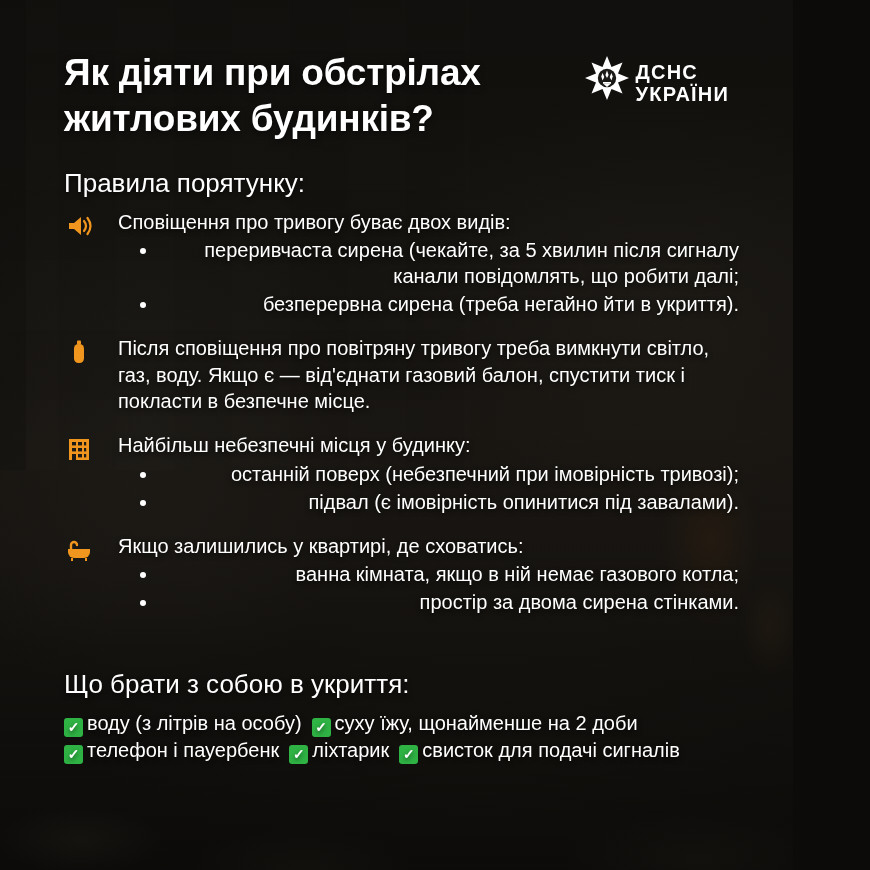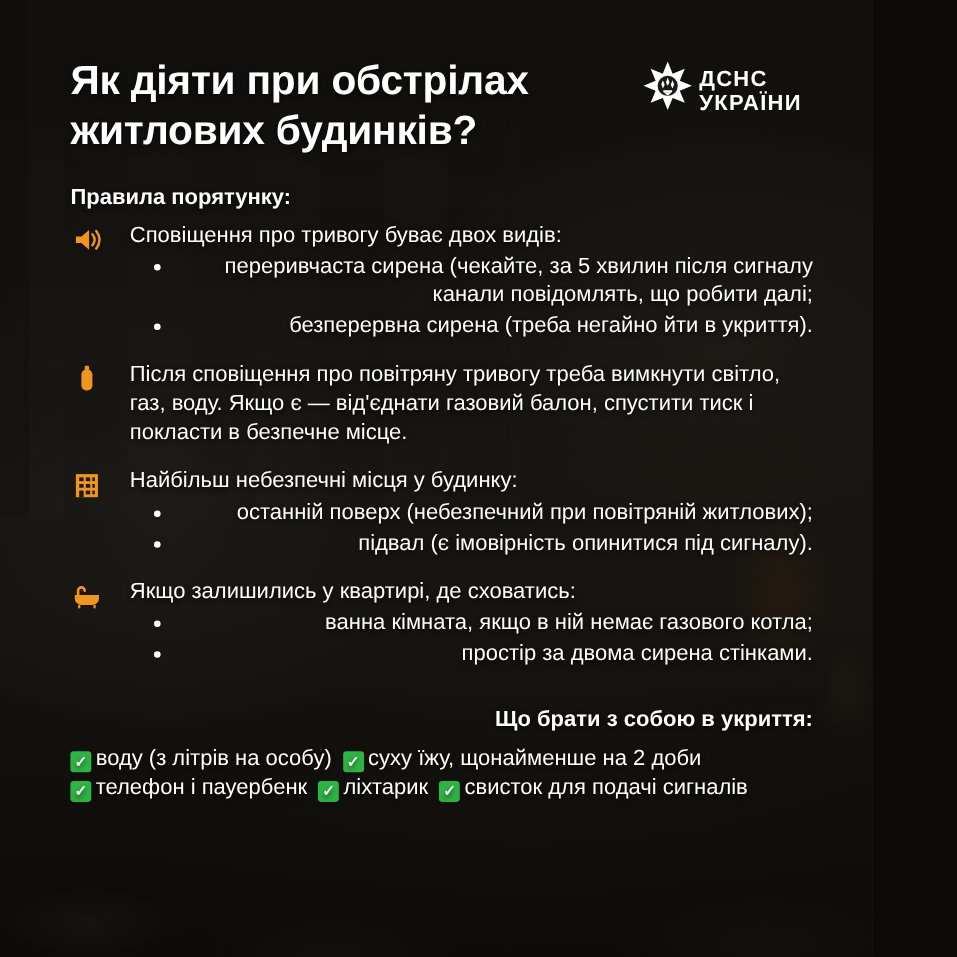--- a/index.html
+++ b/index.html
@@ -96,28 +96,27 @@
   }
   .logo-text {
     font-size: 20px;
     font-weight: bold;
     line-height: 1.12;
     letter-spacing: 1.2px;
   }
 
   
   .section-head {
-    font-size: 20px;
-    font-weight: bold;
+    font-size: 26px;
+    font-weight: normal;
     margin: 26px 0 10px 0;
     text-shadow: 0 2px 5px rgba(0,0,0,.65);
   }
   .section-head.second {
-    margin-top: 36px;
-    text-align: right;
+    margin-top: 54px;
   }
   .rule {
     display: flex;
     align-items: flex-start;
     gap: 24px;
     margin-bottom: 18px;
   }
   .rule-icon {
     width: 30px;
     flex: none;
@@ -256,22 +255,22 @@
               <rect x="18" y="12" width="2.2" height="3.4"></rect>
             <rect x="6" y="18" width="4" height="6"></rect>
               <rect x="12" y="18" width="4" height="3.4"></rect>
               <rect x="18" y="18" width="2.2" height="3.4"></rect>
           </g>
         </svg>
       </div>
       <div class="rule-body">
         <div class="lead">Найбільш небезпечні місця у будинку:</div>
         <ul class="bullets">
-          <li>останній поверх (небезпечний при повітряній житлових);</li>
-          <li>підвал (є імовірність опинитися під сигналу).</li>
+          <li>останній поверх (небезпечний при імовірність тривозі);</li>
+          <li>підвал (є імовірність опинитися під завалами).</li>
         </ul>
       </div>
     </div>
 
     <div class="rule">
       <div class="rule-icon">
         <svg viewBox="0 0 26 26" width="26" height="26" aria-hidden="true">
           <path d="M2 12 h22 v3 a6 6 0 0 1 -6 6 H8 a6 6 0 0 1 -6 -6 Z" fill="#f0961e"></path>
           <path d="M5 12 V8 a3 3 0 0 1 6 0" stroke="#f0961e" stroke-width="2.4" fill="none" stroke-linecap="round"></path>
           <rect x="5" y="21" width="2" height="3" fill="#f0961e"></rect>

